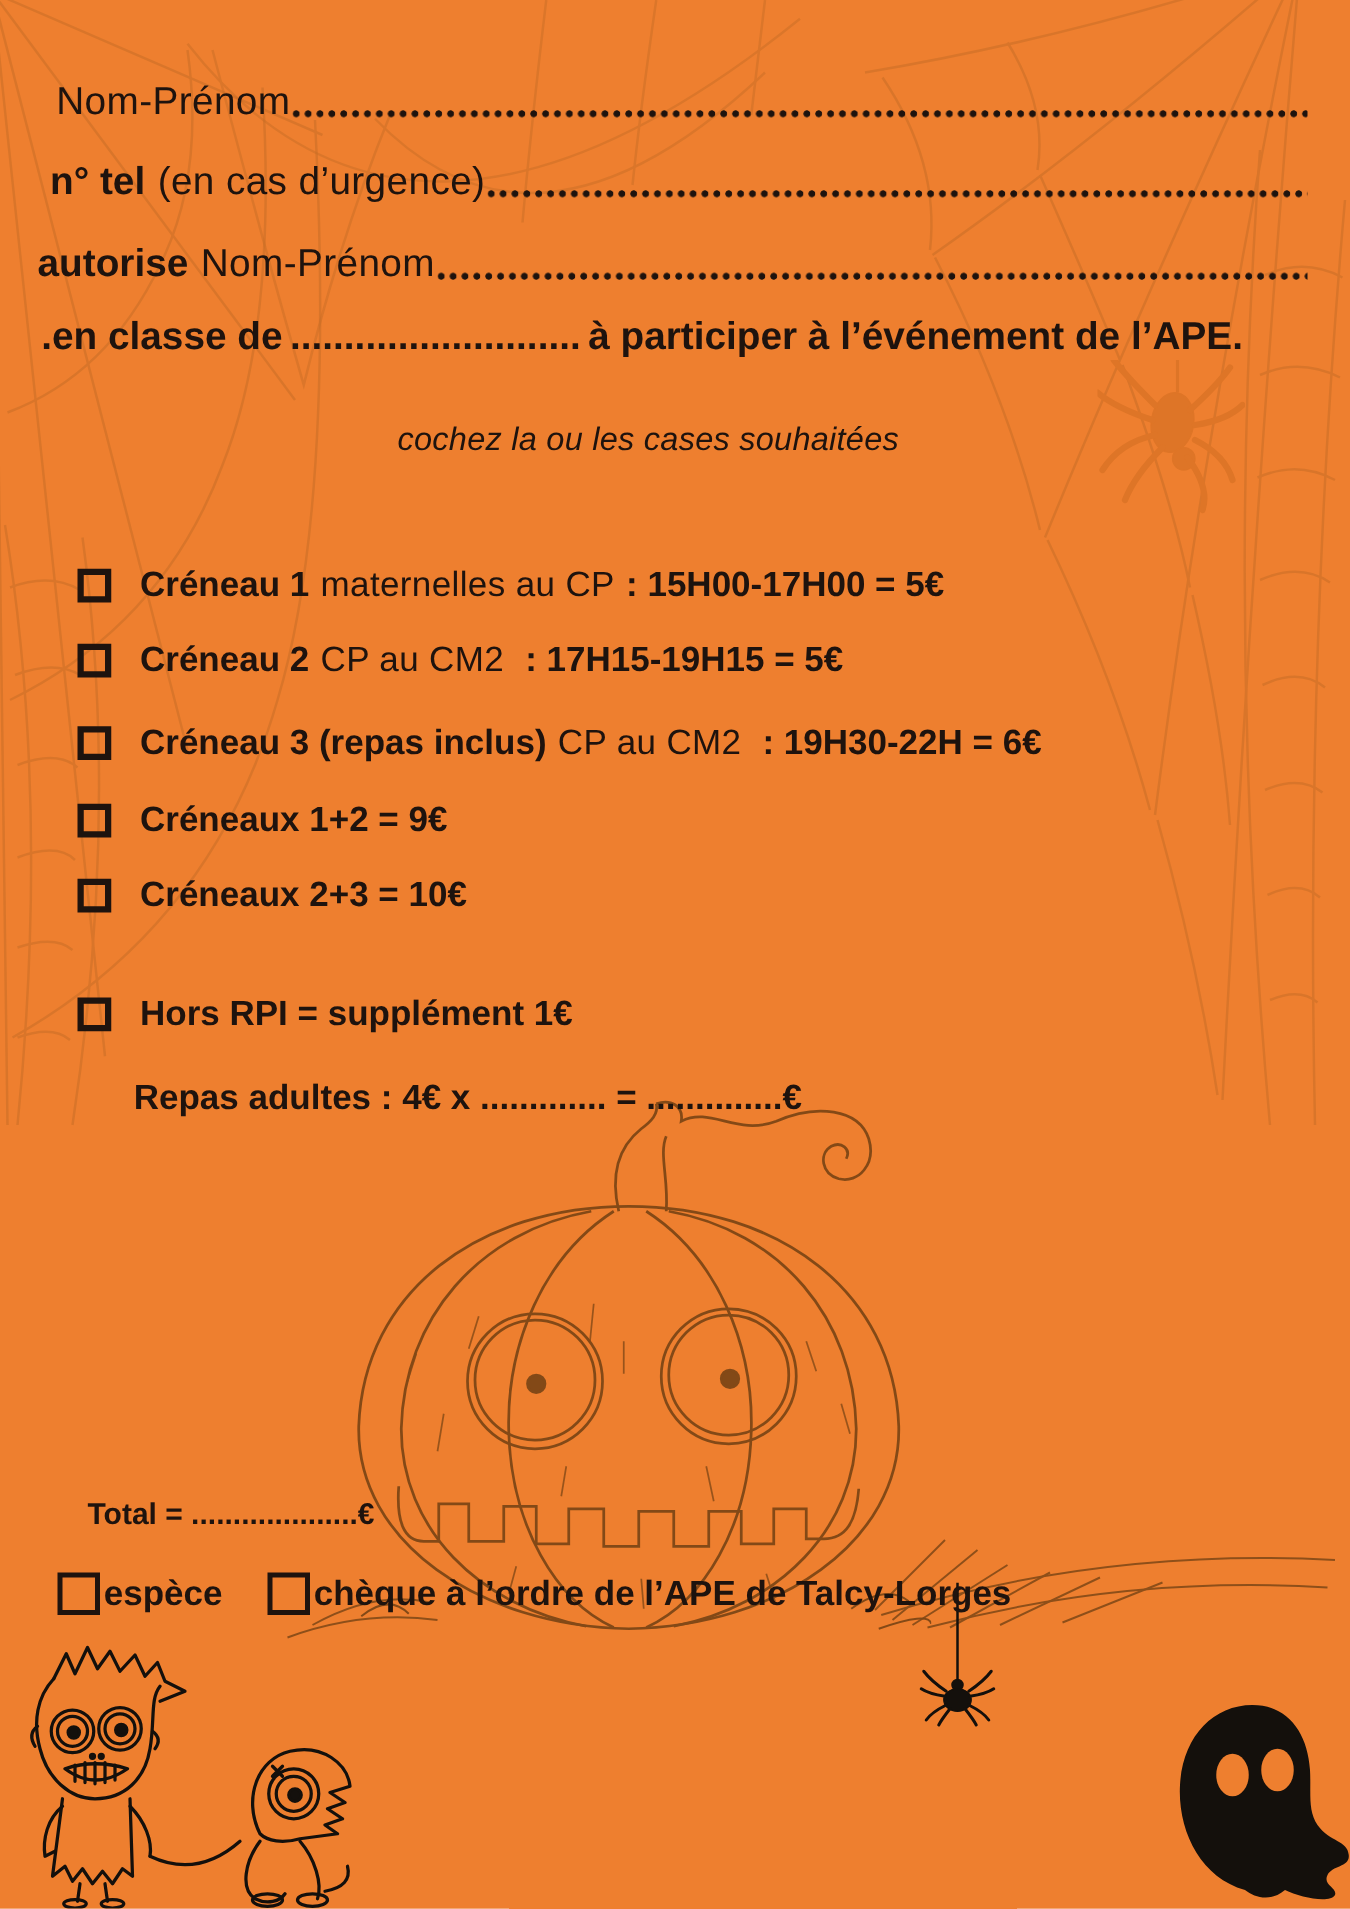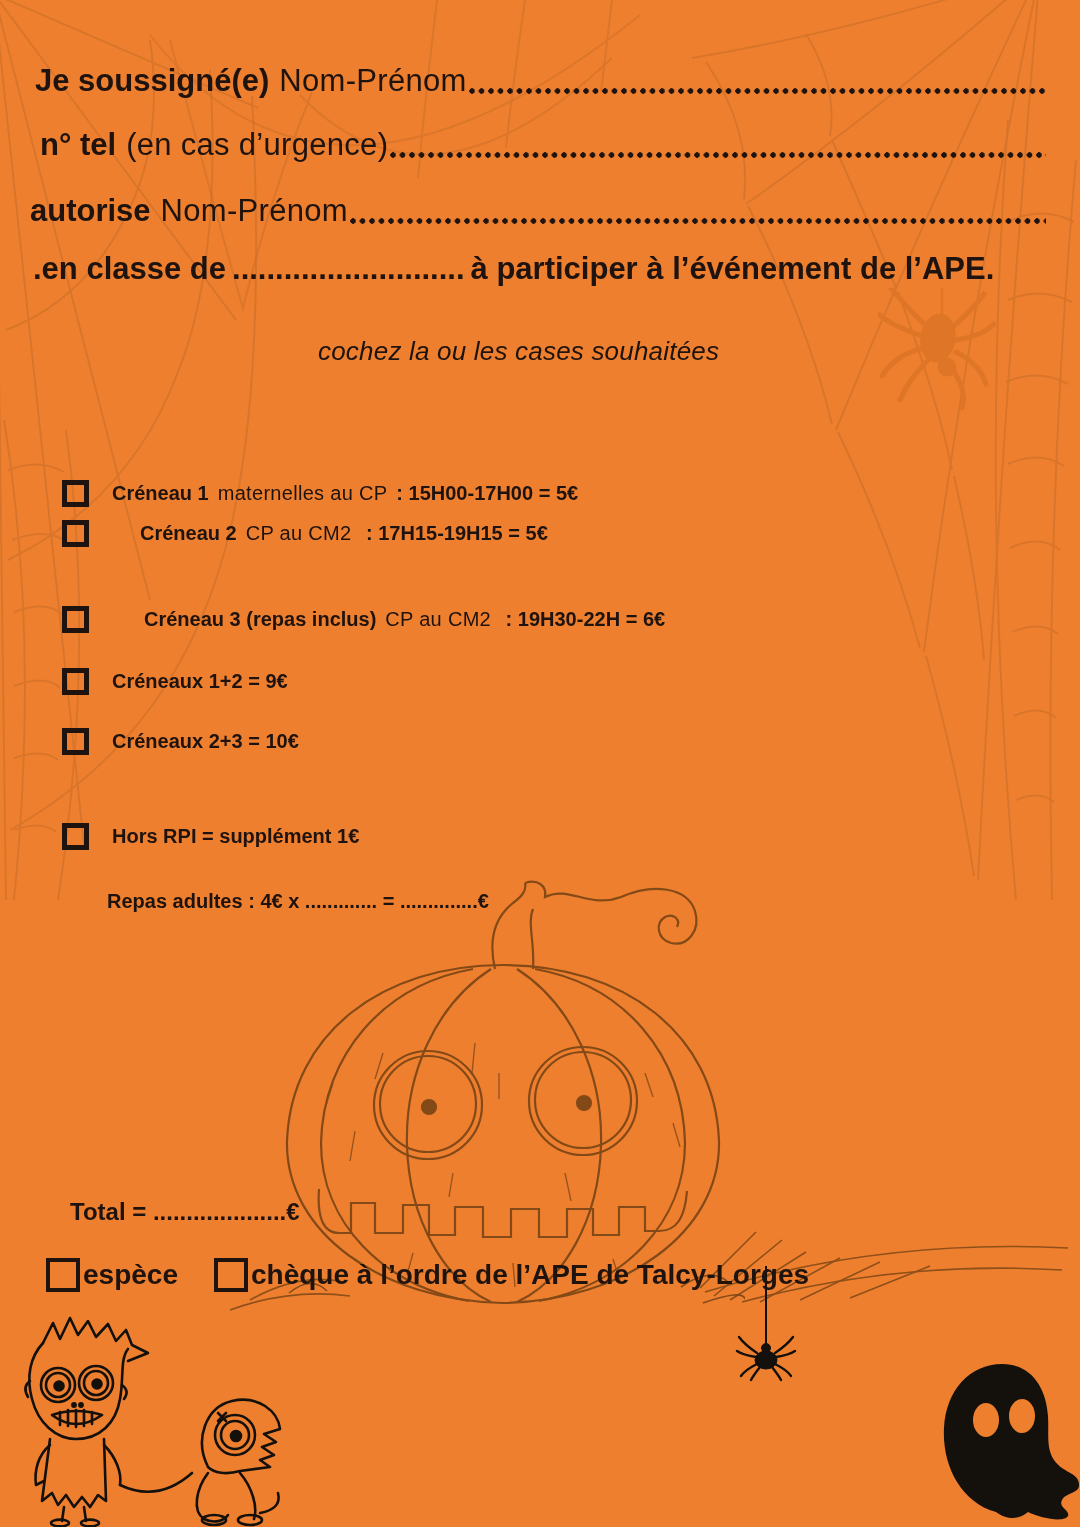--- a/index.html
+++ b/index.html
@@ -14,21 +14,21 @@
   .txt{position:absolute;z-index:2;}
   .formline{display:flex;align-items:flex-end;font-size:31px;line-height:1.25;white-space:nowrap;}
   .b{font-weight:800;}
   .r{font-weight:400;margin-left:10px;letter-spacing:.3px;}
   .dotrow{flex:1 1 auto;height:6px;margin:0 0 7px 2px;
     background:radial-gradient(circle at 3px 3px,var(--ink) 2.5px,transparent 3px) repeat-x;
     background-size:9.5px 6px;}
   .middots{font-weight:700;margin:0 6px;letter-spacing:0;}
   .instruction{font-size:26px;font-style:italic;font-weight:500;letter-spacing:.2px;}
   .opt{position:absolute;left:62px;z-index:2;display:flex;align-items:center;
-       font-size:20px;white-space:nowrap;margin-top:28px;}
+       font-size:28px;white-space:nowrap;}
   .opt .t .r{margin:0 9px;}
   .cbx{flex:0 0 auto;width:17px;height:17px;border:5px solid var(--ink);margin-right:23px;}
   .total{font-size:24px;font-weight:800;white-space:nowrap;}
   .pay{display:flex;align-items:center;font-size:28px;font-weight:800;white-space:nowrap;}
   .paybox{width:26px;height:26px;border:4px solid var(--ink);margin-right:3px;flex:0 0 auto;}
   .paygap{width:36px;}
 </style>
 </head>
 <body>
 
@@ -209,21 +209,20 @@
     </g>
   </svg>
 
   <svg class="deco" style="left:930px;top:1352px;" width="150" height="172" viewBox="0 0 150 172">
     <path fill="var(--black-art)" d="M66,160 C30,150 12,112 14,76 C16,38 40,12 72,12 C100,12 116,34 118,64 C119,82 116,96 124,108 C134,122 148,120 149,132 C150,142 136,140 132,148 C128,156 140,158 138,164 C134,171 110,166 98,160 C86,170 74,166 66,160 Z"></path>
     <ellipse cx="56" cy="68" rx="13" ry="17" fill="var(--background)"></ellipse>
     <ellipse cx="92" cy="64" rx="13" ry="17" fill="var(--background)"></ellipse>
   </svg>
 
   <div class="txt formline" style="left:35px;top:62px;right:34px;">
-    <span class="b">Je soussigné(e)</span>
     <span class="r">Nom-Prénom</span>
     <span class="dotrow"></span>
   </div>
 
   <div class="txt formline" style="left:40px;top:126px;right:34px;">
     <span class="b">n° tel</span>
     <span class="r">(en cas d’urgence)</span>
     <span class="dotrow"></span>
   </div>
 
@@ -239,26 +238,26 @@
     <span class="b">.en classe de</span>
     <span class="middots">...........................</span>
     <span class="b">à participer à l’événement de l’APE.</span>
   </div>
 
   <div class="opt" style="top:452px;">
     <span class="cbx"></span>
     <span class="t"><span class="b">Créneau 1</span><span class="r">maternelles au CP</span><span class="b">: 15H00-17H00  = 5€</span></span>
   </div>
 
-  <div class="opt" style="top:492px;gap:28px;">
+  <div class="opt" style="top:512px;">
     <span class="cbx"></span>
     <span class="t"><span class="b">Créneau 2</span><span class="r">CP au CM2</span><span class="b"> : 17H15-19H15  = 5€</span></span>
   </div>
 
-  <div class="opt" style="top:578px;gap:32px;">
+  <div class="opt" style="top:578px;">
     <span class="cbx"></span>
     <span class="t"><span class="b">Créneau 3 (repas inclus)</span><span class="r">CP au CM2</span><span class="b"> : 19H30-22H  = 6€</span></span>
   </div>
 
   <div class="opt" style="top:640px;">
     <span class="cbx"></span>
     <span class="t"><span class="b">Créneaux 1+2 = 9€</span></span>
   </div>
 
   <div class="opt" style="top:700px;">

